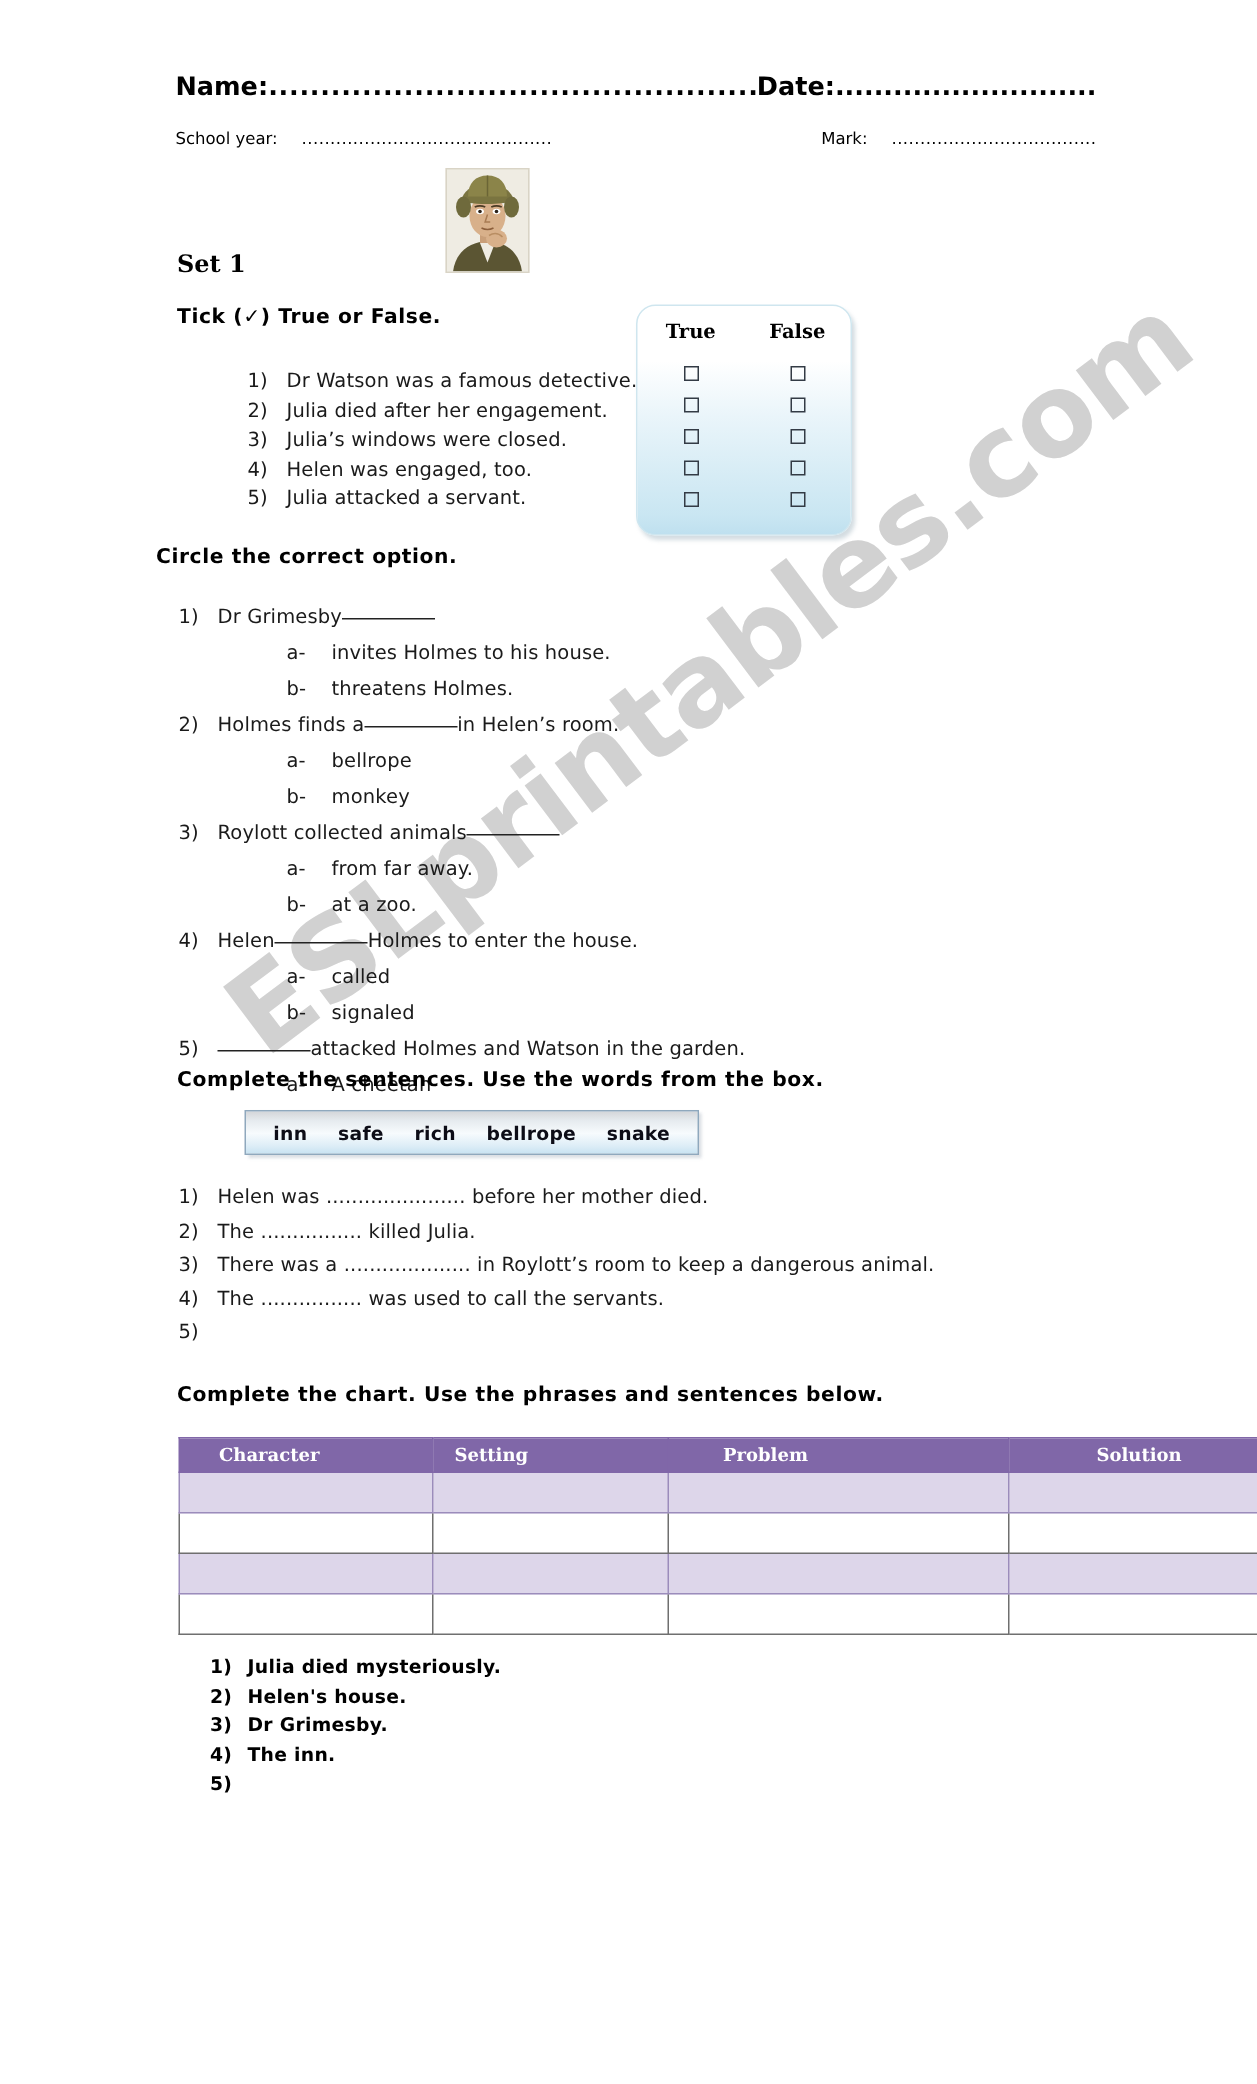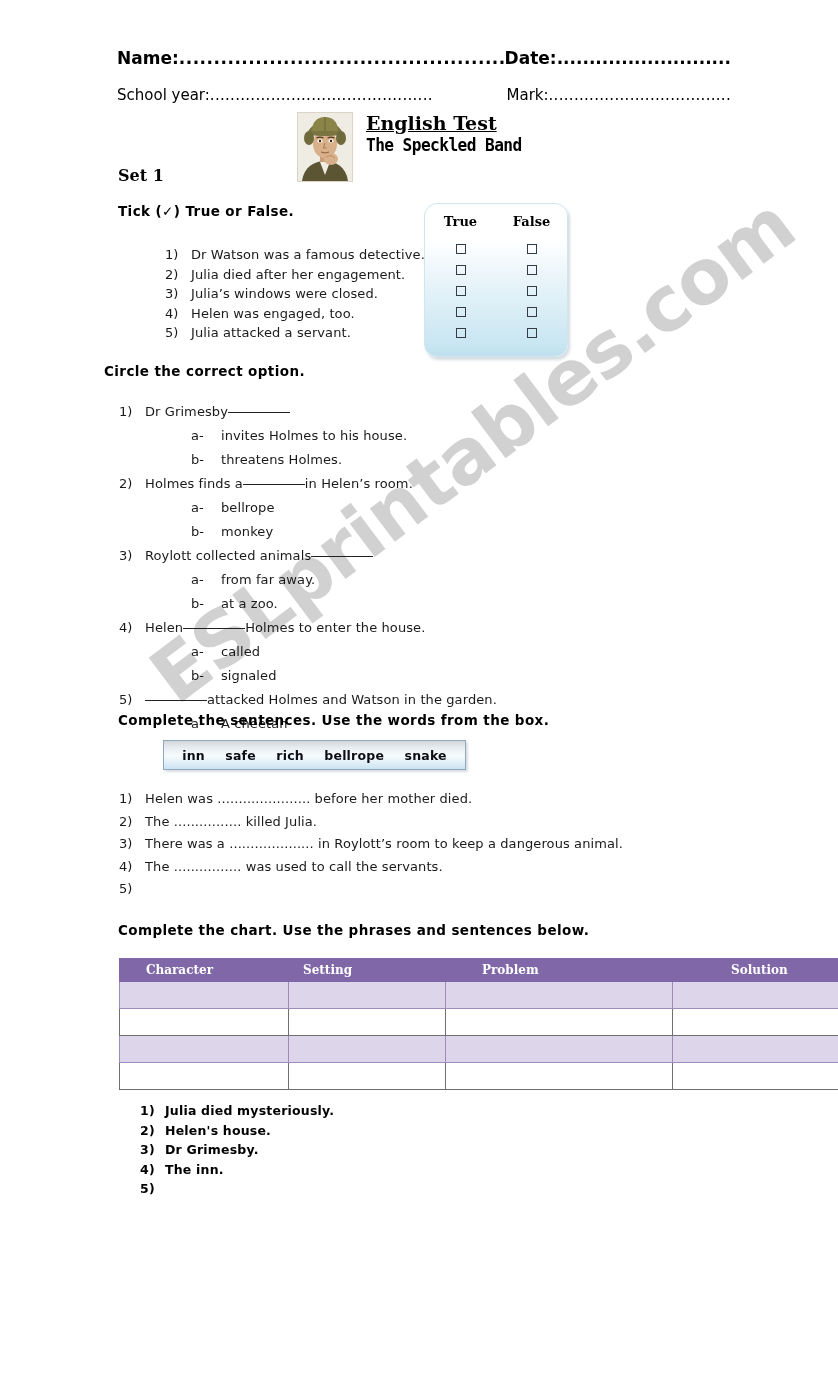--- a/index.html
+++ b/index.html
@@ -71,24 +71,25 @@
   .hdr-row1 .dots-end {
     flex: 0 0 auto;
   }
 
   .hdr-row2 {
     position: absolute;
     left: 117px;
     top: 86px;
     width: 614px;
     font-family: "DejaVu Sans", sans-serif;
-    font-size: 15px;
+    font-size: 11px;
     white-space: nowrap;
     display: flex;
     align-items: center;
+    gap: 16px;
   }
   .hdr-row2 .sy { flex: 0 0 auto; }
   .hdr-row2 .sy-dots { flex: 0 0 auto; letter-spacing: 0.3px; }
   .hdr-row2 .spacer { flex: 1 1 auto; }
   .hdr-row2 .mk { flex: 0 0 auto; }
   .hdr-row2 .mk-dots { flex: 0 0 auto; letter-spacing: 0.3px; }
 
   
   .titleblock {
     position: absolute;
@@ -382,24 +383,20 @@
           <circle cx="33" cy="28" r="1.2" fill="#2b2219"></circle>
           <path d="M18.5 25 q3.5 -1.6 7 0" stroke="#4b3b25" stroke-width="1.2" fill="none"></path>
           <path d="M29.5 25 q3.5 -1.6 7 0" stroke="#4b3b25" stroke-width="1.2" fill="none"></path>
 
           <path d="M27 30 l-1.6 5 h3.4" stroke="#a87b53" stroke-width="1" fill="none"></path>
           <path d="M23 39 q4 2 8 0" stroke="#8d5f3c" stroke-width="1" fill="none"></path>
 
           <ellipse cx="33" cy="46" rx="7" ry="6" fill="#d8b08a"></ellipse>
           <path d="M28 44 q5 -3 9 1" stroke="#b98e63" stroke-width="1" fill="none"></path>
         </svg>
-      </div>
-      <div class="titletexts">
-        <div class="title-main">English Test</div>
-        <div class="title-sub">The Speckled Band</div>
       </div>
     </div>
 
     <div class="set-label">Set 1</div>
 
     <div class="instr" style="left:118px; top:203px;">Tick (✓) True or False.</div>
 
     <div class="tf-list hand">
       <div class="row">
         <span class="num">1)</span>

